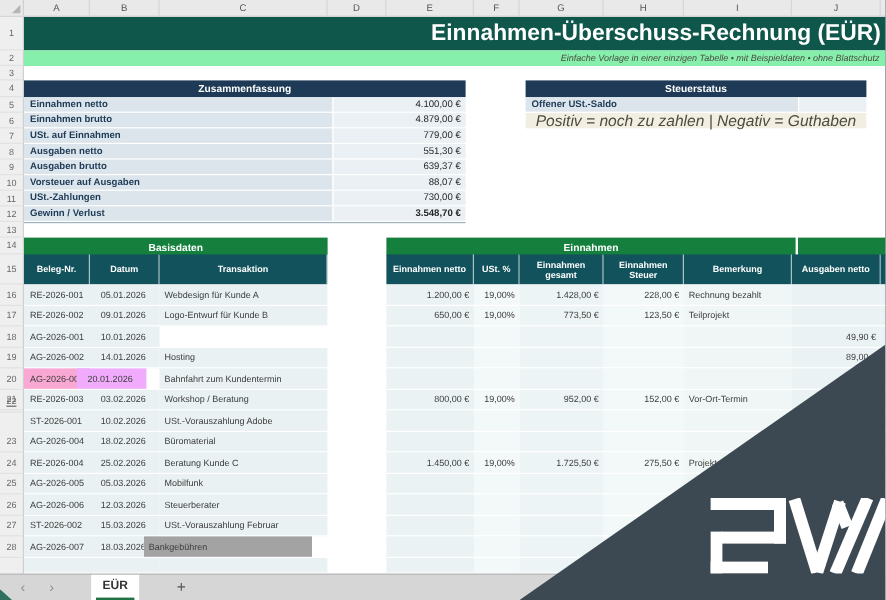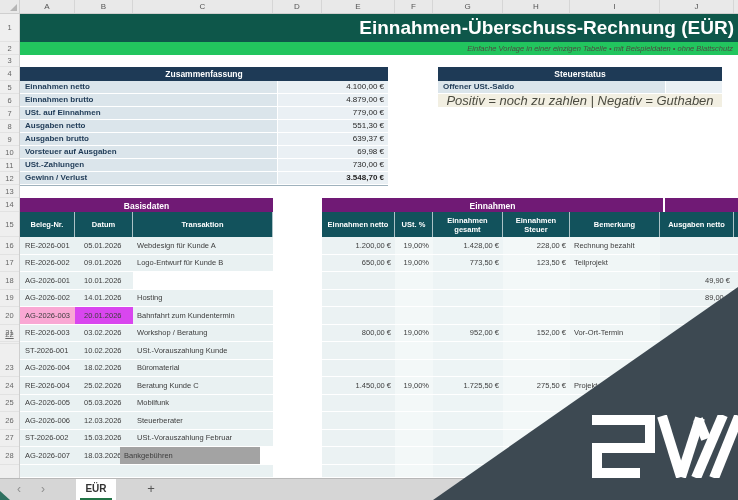--- a/index.html
+++ b/index.html
@@ -21,21 +21,21 @@
   .row-num { position:absolute; left:0; width:19px; text-align:center; font-size:7.5px;
              color:#666; border-bottom:1px solid #e2e2e2; display:flex;
              align-items:center; justify-content:center; }
 
   
   #banner { position:absolute; left:20px; top:14px; width:718px; height:28px;
             background:#0e574a; overflow:hidden; }
   #title { position:absolute; right:4px; top:0; height:28px; line-height:28px;
            white-space:nowrap; color:#fff; font-weight:bold; font-size:19px; }
   #subtitle-band { position:absolute; left:20px; top:42px; width:718px; height:13px;
-                   background:#22c55e; overflow:hidden; }
+                   background:#86efac; overflow:hidden; }
   #subtitle { position:absolute; right:5px; top:0; height:13px; line-height:13px;
               white-space:nowrap; font-style:italic; font-size:7.5px; color:#4b4b40; }
 
   
   #summary { position:absolute; left:20px; top:67px; width:368px; border-bottom:1px solid #9fb2bd; }
   #tax { position:absolute; left:438px; top:67px; width:284px;border-radius:18px; }
   .tbl-head { height:14px; background:#1e3a56; color:#fff; font-weight:bold; font-size:8.5px;
               display:flex; align-items:center; justify-content:center; }
   .sum-row { position:relative; height:13px; border-bottom:1px solid #fff; display:flex; }
   .sum-label { width:257px; background:#dbe5eb; color:#1e3a56; font-weight:bold; font-size:8px;
@@ -43,21 +43,21 @@
   .sum-value { width:111px; background:#eaf0f4; color:#262626; font-size:8px; line-height:12px;
                text-align:right; padding-right:4px; border-left:1px solid #fff; }
   .bold { font-weight:bold; }
   #tax .sum-label { width:227px; }
   #tax .sum-value { width:57px; }
   .note-row { height:13px; background:#f2efe2; font-style:italic; font-size:13px; color:#4b4b40;
               display:flex; align-items:center; justify-content:center; }
 
   
   #group-row { position:absolute; left:20px; top:198px; width:718px; height:14px; }
-  .group-block { position:absolute; top:0; height:15px; background:#701a75; color:#fff;
+  .group-block { position:absolute; top:0; height:15px; background:#15803d; color:#fff;
                  font-weight:bold; font-size:8.5px; display:flex; align-items:center;
                  justify-content:center; }
   #head-row { position:absolute; left:20px; top:212px; width:718px; height:25px; }
   .head-cell { position:absolute; top:0; height:25px; background:#12525c; color:#fff;
                font-weight:bold; font-size:7.5px; line-height:1.2; text-align:center;
                display:flex; align-items:center; justify-content:center;
                border-right:1px solid rgba(255,255,255,.65); padding:0 2px; }
   .head-cell.blank { background:#fff; border-right:none; }
   #table-body { position:absolute; left:20px; top:237px; width:718px; }
   .data-row { position:absolute; left:0; width:718px; }
@@ -161,21 +161,21 @@
         <div class="sum-row">
           <div class="sum-label">Ausgaben netto</div>
           <div class="sum-value">551,30 €</div>
         </div>
         <div class="sum-row">
           <div class="sum-label">Ausgaben brutto</div>
           <div class="sum-value">639,37 €</div>
         </div>
         <div class="sum-row">
           <div class="sum-label">Vorsteuer auf Ausgaben</div>
-          <div class="sum-value">69,98 €</div>
+          <div class="sum-value">88,07 €</div>
         </div>
         <div class="sum-row">
           <div class="sum-label">USt.-Zahlungen</div>
           <div class="sum-value">730,00 €</div>
         </div>
         <div class="sum-row">
           <div class="sum-label bold">Gewinn / Verlust</div>
           <div class="sum-value bold">3.548,70 €</div>
         </div>
       </div>
@@ -257,21 +257,21 @@
         <div class="data-cell" style="left: 302px; width: 73px; background: rgb(235, 242, 243); justify-content: flex-end; padding-right: 4px;"></div>
         <div class="data-cell" style="left: 375px; width: 38px; background: rgb(243, 248, 248); justify-content: flex-end; padding-right: 4px;"></div>
         <div class="data-cell" style="left: 413px; width: 70px; background: rgb(237, 244, 245); justify-content: flex-end; padding-right: 4px;"></div>
         <div class="data-cell" style="left: 483px; width: 67px; background: rgb(243, 248, 248); justify-content: flex-end; padding-right: 4px;"></div>
         <div class="data-cell" style="left: 550px; width: 90px; background: rgb(240, 246, 246); padding-left: 4px;"></div>
         <div class="data-cell" style="left: 640px; width: 74px; background: rgb(235, 242, 243); justify-content: flex-end; padding-right: 4px;">89,00 €</div>
         <div class="data-cell" style="left: 714px; width: 4px; background: rgb(235, 242, 243); padding-left: 0px;"></div>
       </div>
       <div class="data-row" style="top: 70px; height: 17.5px;">
         <div class="data-cell" style="left: 0px; width: 55px; background: #f9a8d4; padding-left: 5px;">AG-2026-003</div>
-        <div class="data-cell" style="left: 55px; width: 58px; background: #d946ef; padding-left: 9px;">20.01.2026</div>
+        <div class="data-cell" style="left: 44px; width: 58px; background: #f0abfc; padding-left: 9px;">20.01.2026</div>
         <div class="data-cell" style="left: 113px; width: 140px; background: rgb(233, 241, 242); padding-left: 4px;">Bahnfahrt zum Kundentermin</div>
         <div class="data-cell" style="left: 253px; width: 49px; background: rgb(255, 255, 255); padding-left: 0px;"></div>
         <div class="data-cell" style="left: 302px; width: 73px; background: rgb(235, 242, 243); justify-content: flex-end; padding-right: 4px;"></div>
         <div class="data-cell" style="left: 375px; width: 38px; background: rgb(243, 248, 248); justify-content: flex-end; padding-right: 4px;"></div>
         <div class="data-cell" style="left: 413px; width: 70px; background: rgb(237, 244, 245); justify-content: flex-end; padding-right: 4px;"></div>
         <div class="data-cell" style="left: 483px; width: 67px; background: rgb(243, 248, 248); justify-content: flex-end; padding-right: 4px;"></div>
         <div class="data-cell" style="left: 550px; width: 90px; background: rgb(240, 246, 246); padding-left: 4px;"></div>
         <div class="data-cell" style="left: 640px; width: 74px; background: rgb(235, 242, 243); justify-content: flex-end; padding-right: 4px;"></div>
         <div class="data-cell" style="left: 714px; width: 4px; background: rgb(235, 242, 243); padding-left: 0px;"></div>
       </div>
@@ -284,21 +284,21 @@
         <div class="data-cell" style="left: 375px; width: 38px; background: rgb(243, 248, 248); justify-content: flex-end; padding-right: 4px;">19,00%</div>
         <div class="data-cell" style="left: 413px; width: 70px; background: rgb(237, 244, 245); justify-content: flex-end; padding-right: 4px;">952,00 €</div>
         <div class="data-cell" style="left: 483px; width: 67px; background: rgb(243, 248, 248); justify-content: flex-end; padding-right: 4px;">152,00 €</div>
         <div class="data-cell" style="left: 550px; width: 90px; background: rgb(240, 246, 246); padding-left: 4px;">Vor-Ort-Termin</div>
         <div class="data-cell" style="left: 640px; width: 74px; background: rgb(235, 242, 243); justify-content: flex-end; padding-right: 4px;"></div>
         <div class="data-cell" style="left: 714px; width: 4px; background: rgb(235, 242, 243); padding-left: 0px;"></div>
       </div>
       <div class="data-row" style="top: 105px; height: 17.5px;">
         <div class="data-cell" style="left: 0px; width: 55px; background: rgb(233, 241, 242); padding-left: 5px;">ST-2026-001</div>
         <div class="data-cell" style="left: 55px; width: 58px; background: rgb(233, 241, 242); padding-left: 9px;">10.02.2026</div>
-        <div class="data-cell" style="left: 113px; width: 140px; background: rgb(233, 241, 242); padding-left: 4px;">USt.-Vorauszahlung Kunde</div>
+        <div class="data-cell" style="left: 113px; width: 140px; background: rgb(233, 241, 242); padding-left: 4px;">USt.-Vorauszahlung Adobe</div>
         <div class="data-cell" style="left: 253px; width: 49px; background: rgb(255, 255, 255); padding-left: 0px;"></div>
         <div class="data-cell" style="left: 302px; width: 73px; background: rgb(235, 242, 243); justify-content: flex-end; padding-right: 4px;"></div>
         <div class="data-cell" style="left: 375px; width: 38px; background: rgb(243, 248, 248); justify-content: flex-end; padding-right: 4px;"></div>
         <div class="data-cell" style="left: 413px; width: 70px; background: rgb(237, 244, 245); justify-content: flex-end; padding-right: 4px;"></div>
         <div class="data-cell" style="left: 483px; width: 67px; background: rgb(243, 248, 248); justify-content: flex-end; padding-right: 4px;"></div>
         <div class="data-cell" style="left: 550px; width: 90px; background: rgb(240, 246, 246); padding-left: 4px;"></div>
         <div class="data-cell" style="left: 640px; width: 74px; background: rgb(235, 242, 243); justify-content: flex-end; padding-right: 4px;"></div>
         <div class="data-cell" style="left: 714px; width: 4px; background: rgb(235, 242, 243); padding-left: 0px;"></div>
       </div>
       <div class="data-row" style="top: 122.5px; height: 17.5px;">

